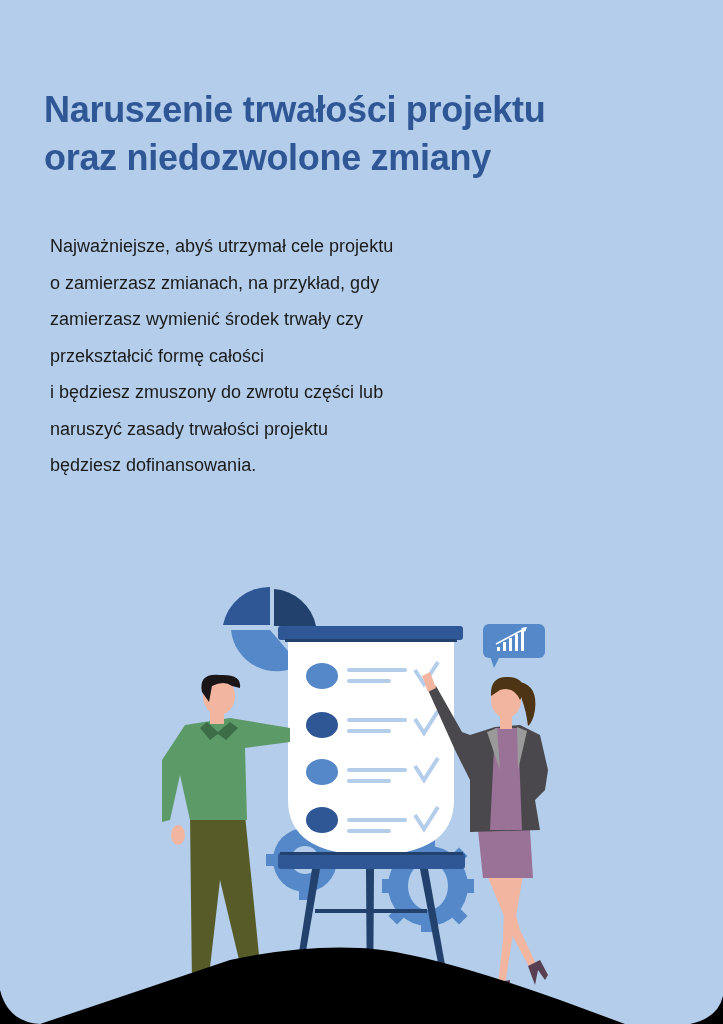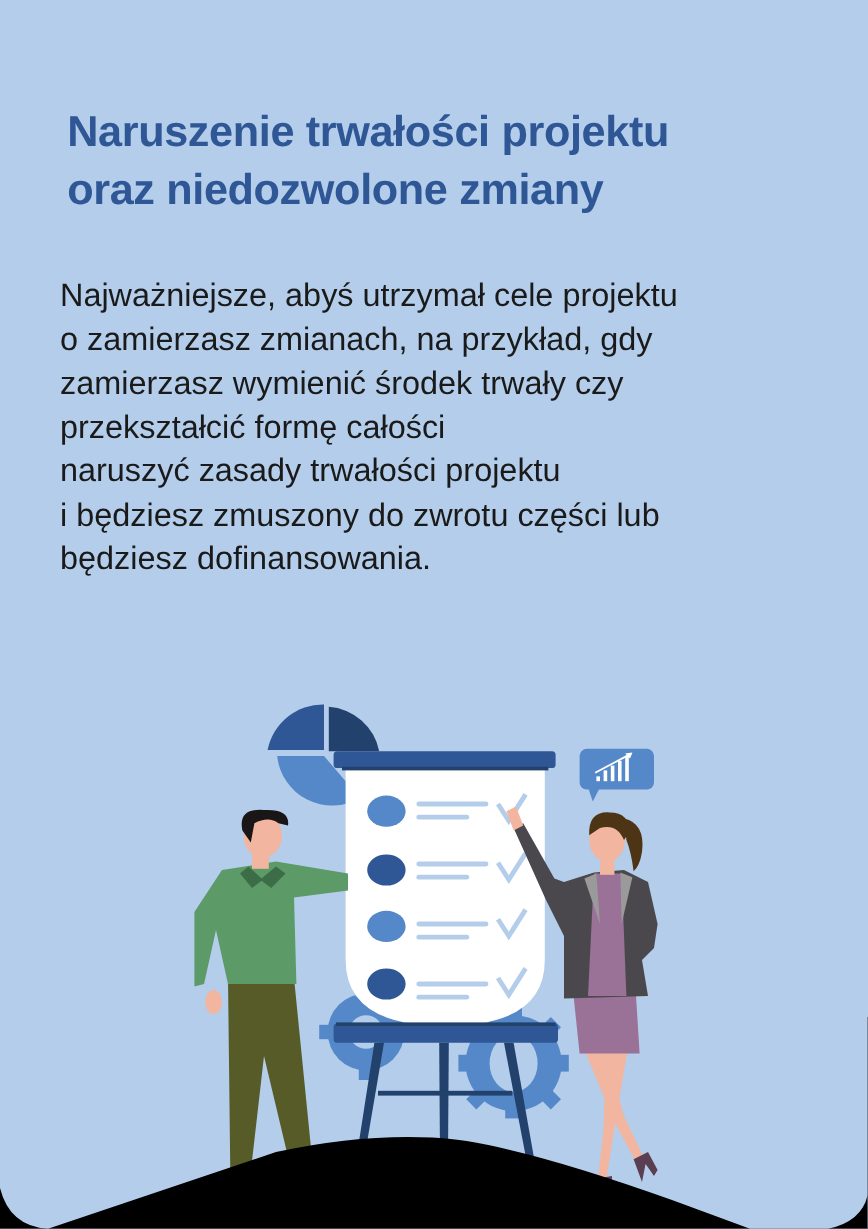--- a/index.html
+++ b/index.html
@@ -16,40 +16,40 @@
     .card {
       position: absolute;
       left: 0;
       top: 0;
       width: 723px;
       height: 1024px;
       background: #b3cdea;
     }
     .title {
       position: absolute;
-      left: 56px;
+      left: 44px;
       top: 86px;
       width: 640px;
       margin: 0;
       font-family: "Liberation Sans", sans-serif;
       font-weight: bold;
       font-size: 36px;
       line-height: 48px;
       color: #2f5796;
       letter-spacing: -0.3px;
     }
     .title span { display: block; white-space: nowrap; }
     .body-text {
       position: absolute;
       left: 50px;
       top: 228px;
       width: 640px;
       margin: 0;
       font-family: "Liberation Sans", sans-serif;
-      font-size: 27px;
+      font-size: 18px;
       line-height: 36.5px;
       color: #1a1a1a;
     }
     .body-text span { display: block; white-space: nowrap; }
     .illustration {
       position: absolute;
       left: 0;
       top: 560px;
       width: 723px;
       height: 464px;
@@ -63,22 +63,22 @@
   <h1 class="title">
     <span>Naruszenie trwałości projektu</span>
     <span>oraz niedozwolone zmiany</span>
   </h1>
 
   <p class="body-text">
     <span>Najważniejsze, abyś utrzymał cele projektu</span>
     <span>o zamierzasz zmianach, na przykład, gdy</span>
     <span>zamierzasz wymienić środek trwały czy</span>
     <span>przekształcić formę całości</span>
+    <span>i będziesz zmuszony do zwrotu części lub</span>
     <span>naruszyć zasady trwałości projektu</span>
-    <span>i będziesz zmuszony do zwrotu części lub</span>
     <span>będziesz dofinansowania.</span>
   </p>
 
   <svg class="illustration" viewBox="0 560 723 464" xmlns="http://www.w3.org/2000/svg">
 
     <g>
       <path d="M270 587 L270 625 L223 625 A47 47 0 0 1 270 587 Z" fill="#2f5796"></path>
       <path d="M274 589 A46 46 0 0 1 316 626 L274 626 Z" fill="#22416c"></path>
       <path d="M231 630 L270 630 L300 665 A46 46 0 0 1 231 630 Z" fill="#5588c8"></path>
     </g>

